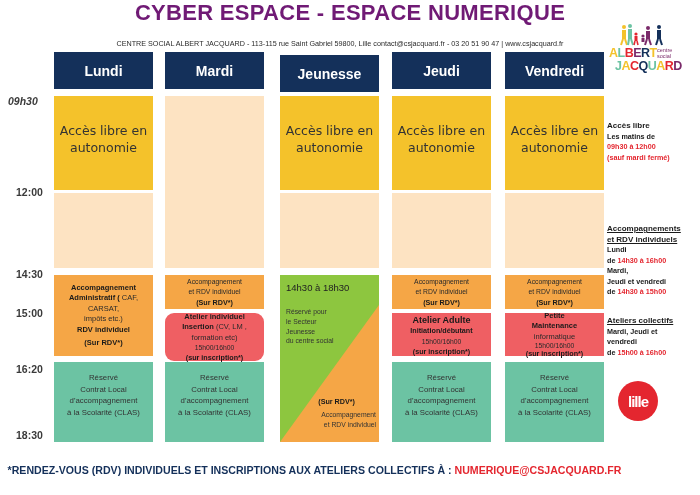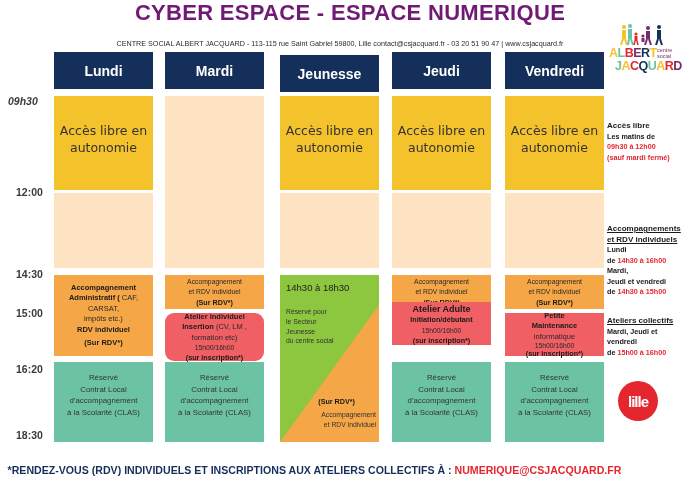--- a/index.html
+++ b/index.html
@@ -181,21 +181,21 @@
 <div class="block yellow" style="left:392px;top:96px;width:99px;height:94px;">
   <div class="acces">Accès libre en</div>
   <div class="acces" style="margin-top:-8px;">autonomie</div>
 </div>
 <div class="block peach" style="left:392px;top:193px;width:99px;height:75px;"></div>
 <div class="block orange" style="left:392px;top:275px;width:99px;height:34px;">
   <div class="small">Accompagnement</div>
   <div class="small">et RDV individuel</div>
   <div class="sm-b">(Sur RDV*)</div>
 </div>
-<div class="block red" style="left:392px;top:302px;width:99px;height:43px;">
+<div class="block red" style="left:392px;top:313px;width:99px;height:43px;">
   <div class="lg-b" style="font-size:9px;">Atelier Adulte</div>
   <div class="sm-b" style="line-height:9px;">Initiation/débutant</div>
   <div class="small" style="margin-top:2px;">15h00/16h00</div>
   <div class="sm-b" style="line-height:9px;">(sur inscription*)</div>
 </div>
 <div class="block green" style="left:392px;top:362px;width:99px;height:80px;padding-bottom:14px;">
   <div class="clas">Réservé</div>
   <div class="clas">Contrat Local</div>
   <div class="clas">d'accompagnement</div>
   <div class="clas">à la Scolarité (CLAS)</div>

